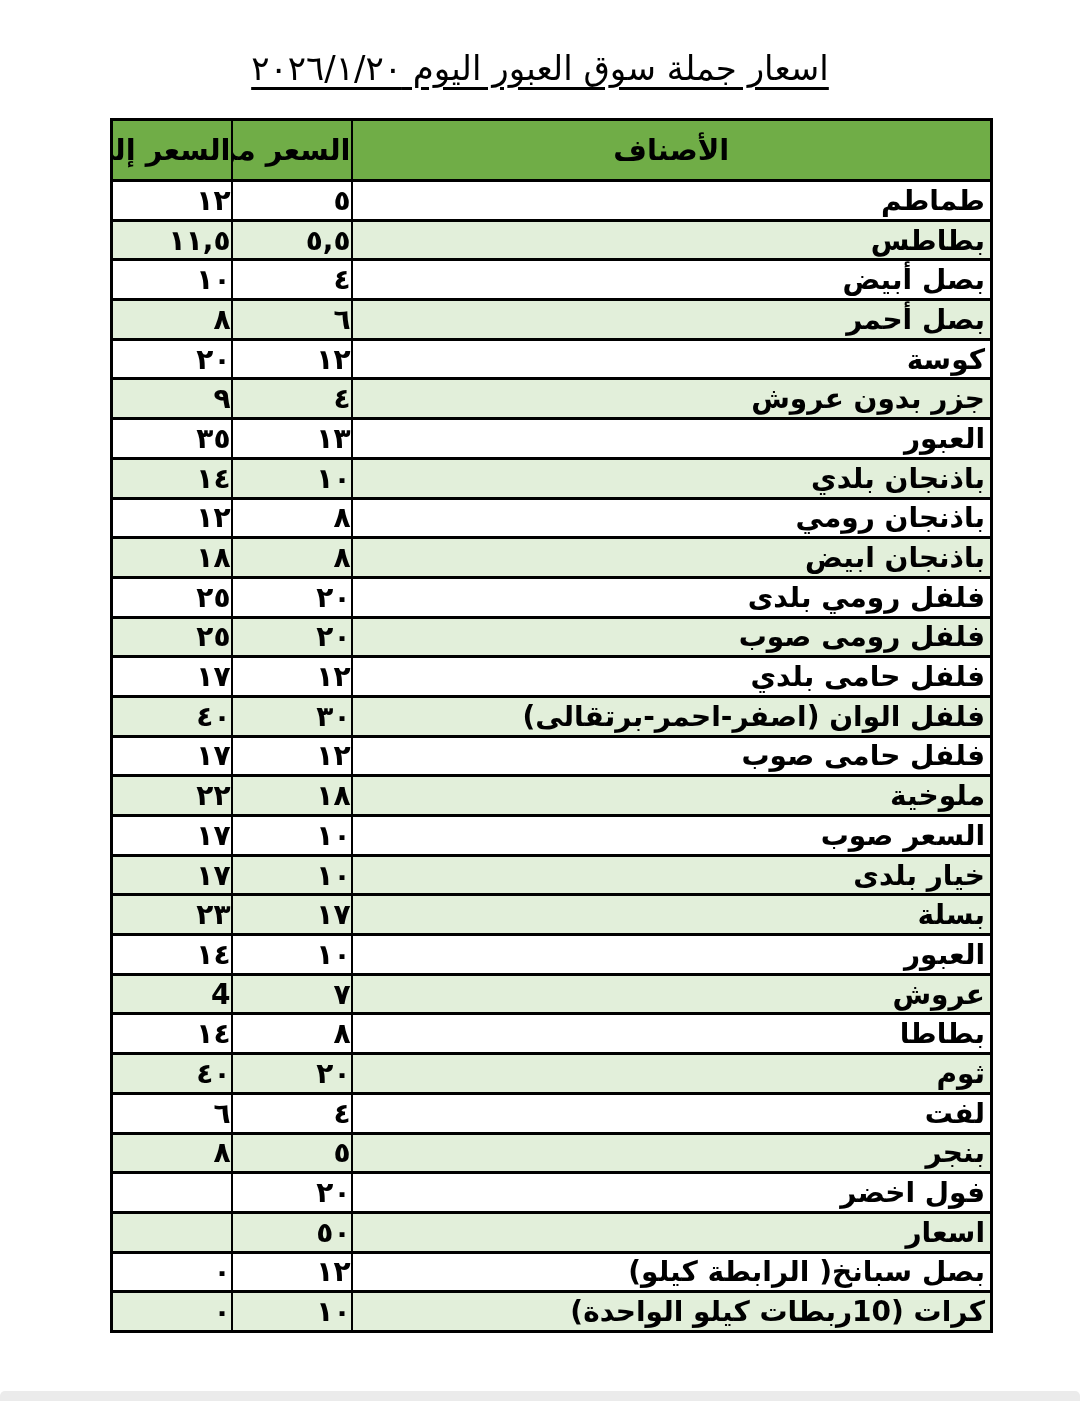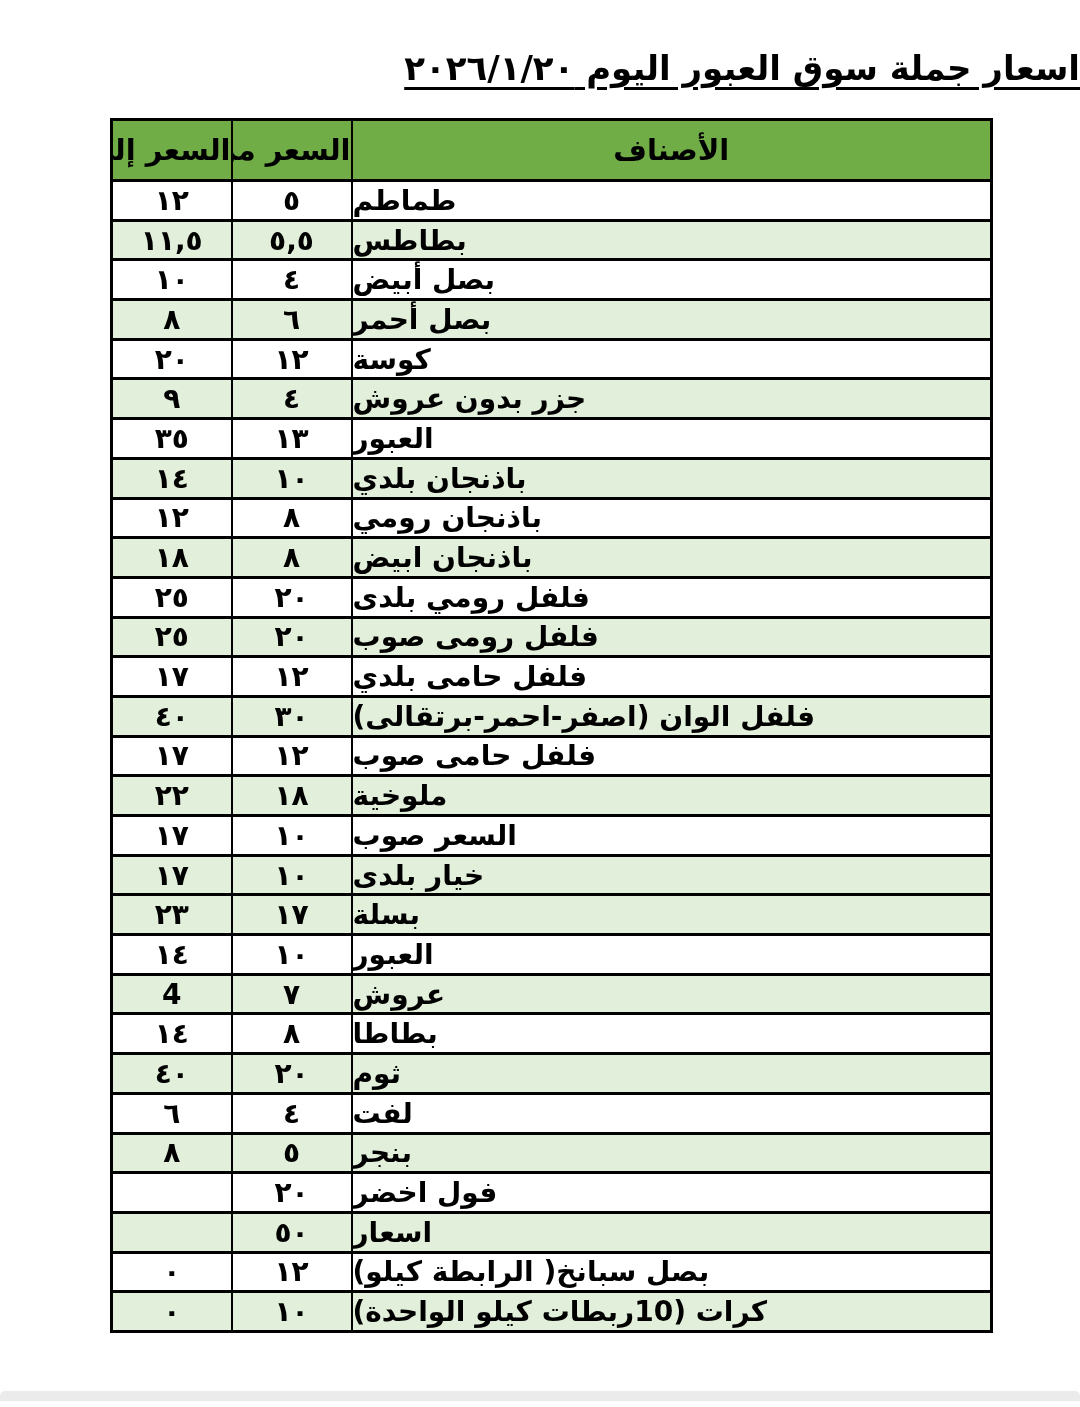--- a/index.html
+++ b/index.html
@@ -15,22 +15,23 @@
     font-family: "DejaVu Sans", sans-serif;
     font-weight: bold;
     color: #000000;
     direction: rtl;
   }
   .title {
     position: absolute;
     top: 48px;
     left: 0;
     width: 100%;
+    text-align: center;
     font-size: 34px;
-    font-weight: bold;
+    font-weight: normal;
     text-decoration: underline;
     text-decoration-thickness: 3px;
     text-underline-offset: 7px;
     letter-spacing: 0.5px;
   }
   table.prices {
     position: absolute;
     top: 118px;
     left: 110px;
     width: 880px;
@@ -51,26 +52,26 @@
   th {
     background: var(--header-green, #70AD47);
     font-size: 29px;
     font-weight: bold;
     text-align: center;
   }
   tbody tr { height: 39.7px; }
   tbody tr.shaded td { background: var(--row-green, #E2EFDA); }
   td.item {
     font-size: 28px;
-    text-align: left;
+    text-align: right;
     padding-right: 5px;
+    padding-left: 15px;
   }
   td.num {
     font-size: 28px;
-    text-align: center;
   }
   .footer-bar {
     position: absolute;
     top: 1391px;
     left: 0;
     width: 1080px;
     height: 10px;
     background: var(--footer-gray, #EBEBEB);
     border-top-left-radius: 5px;
     border-top-right-radius: 5px;

